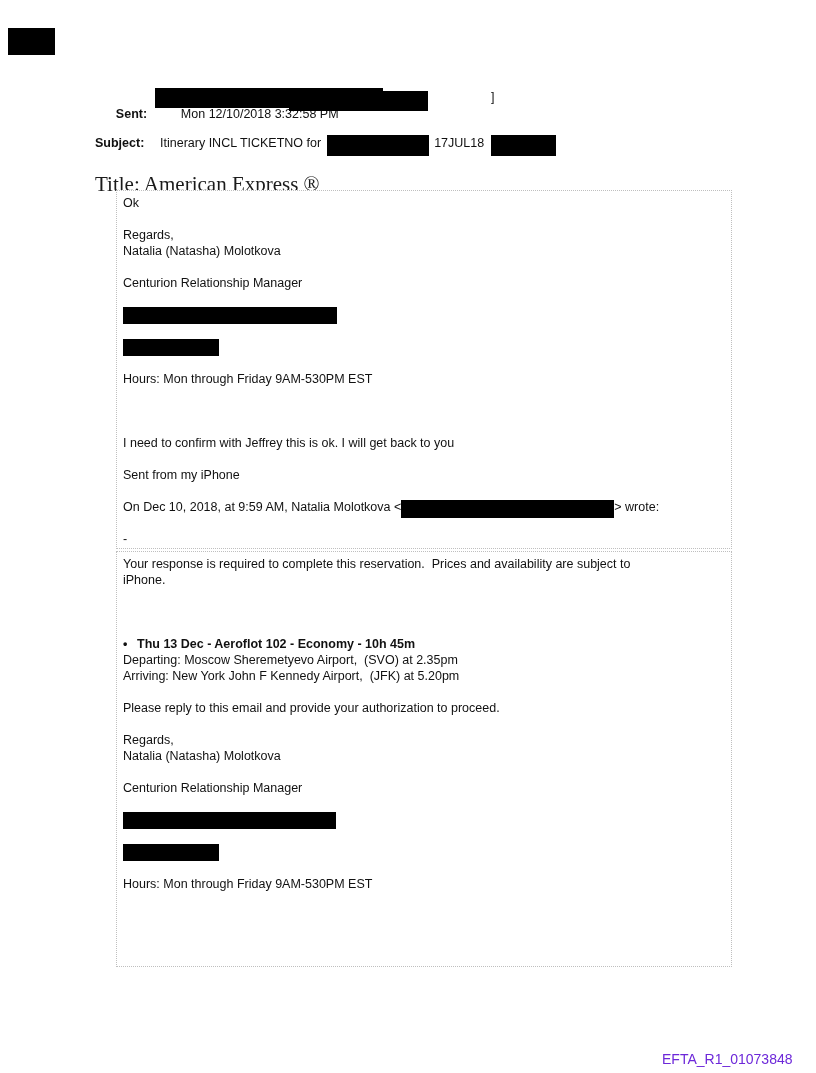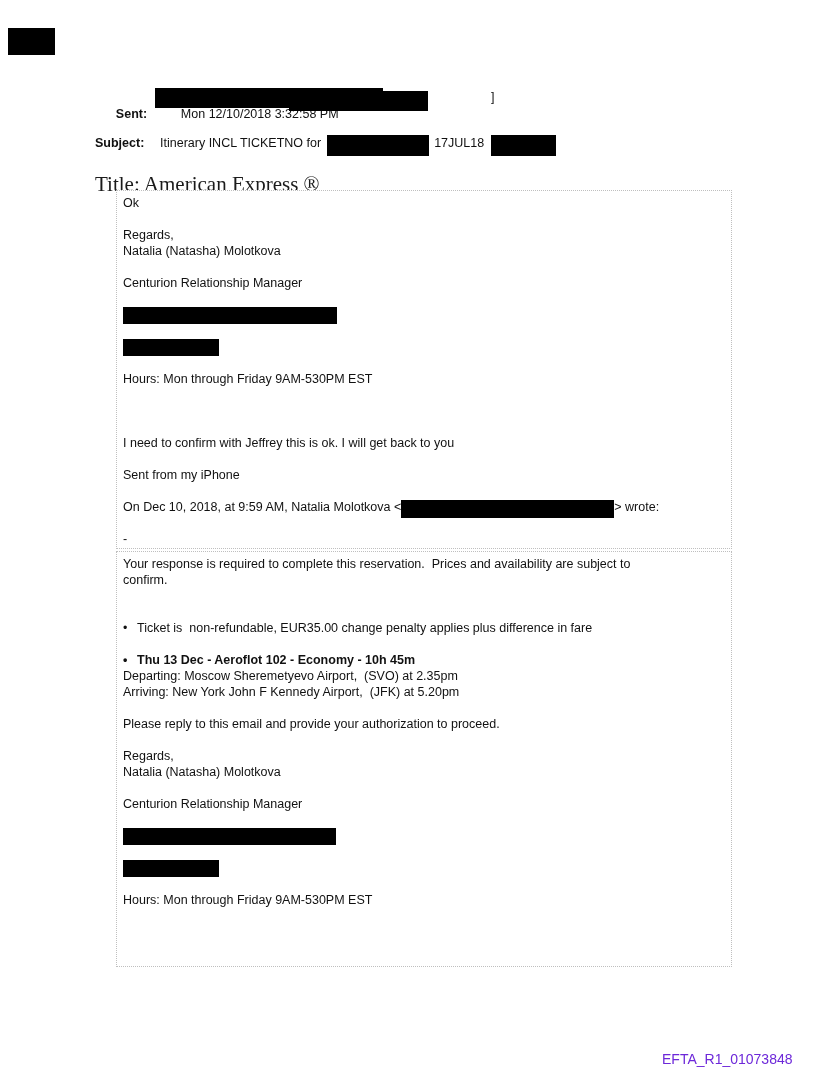--- a/index.html
+++ b/index.html
@@ -118,24 +118,23 @@
       <div class="line">&nbsp;</div>
       <div class="line">Sent from my iPhone</div>
       <div class="line">&nbsp;</div>
       <div class="line"><span>On Dec 10, 2018, at 9:59 AM, Natalia Molotkova &lt;</span><span class="bar-inline redact" style="width: 213px;"></span><span>&gt; wrote:</span></div>
       <div class="line">&nbsp;</div>
       <div class="line">-</div>
     </div>
 
   <div id="email-box-2" class="email-box">
       <div class="line">Your response is required to complete this reservation.  Prices and availability are subject to</div>
-      <div class="line">confirm.</div>
+      <div class="line">iPhone.</div>
       <div class="line">&nbsp;</div>
       <div class="line">&nbsp;</div>
-      <div class="line"><span class="bullet-glyph">•</span><span>Ticket is  non-refundable, EUR35.00 change penalty applies plus difference in fare</span></div>
       <div class="line">&nbsp;</div>
       <div class="line"><span class="bullet-glyph bold">•</span><span class="bold">Thu 13 Dec - Aeroflot 102 - Economy - 10h 45m</span></div>
       <div class="line">Departing: Moscow Sheremetyevo Airport,  (SVO) at 2.35pm</div>
       <div class="line">Arriving: New York John F Kennedy Airport,  (JFK) at 5.20pm</div>
       <div class="line">&nbsp;</div>
       <div class="line">Please reply to this email and provide your authorization to proceed.</div>
       <div class="line">&nbsp;</div>
       <div class="line">Regards,</div>
       <div class="line">Natalia (Natasha) Molotkova</div>
       <div class="line">&nbsp;</div>

